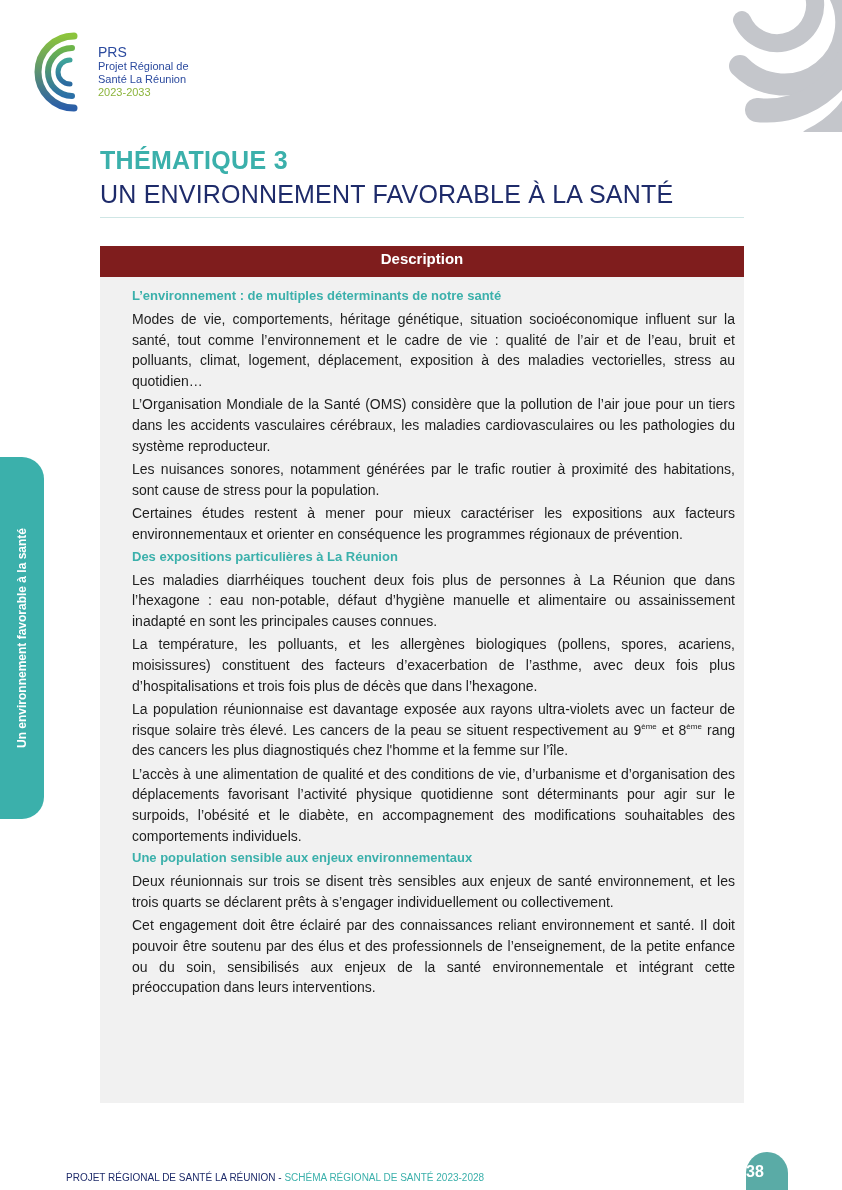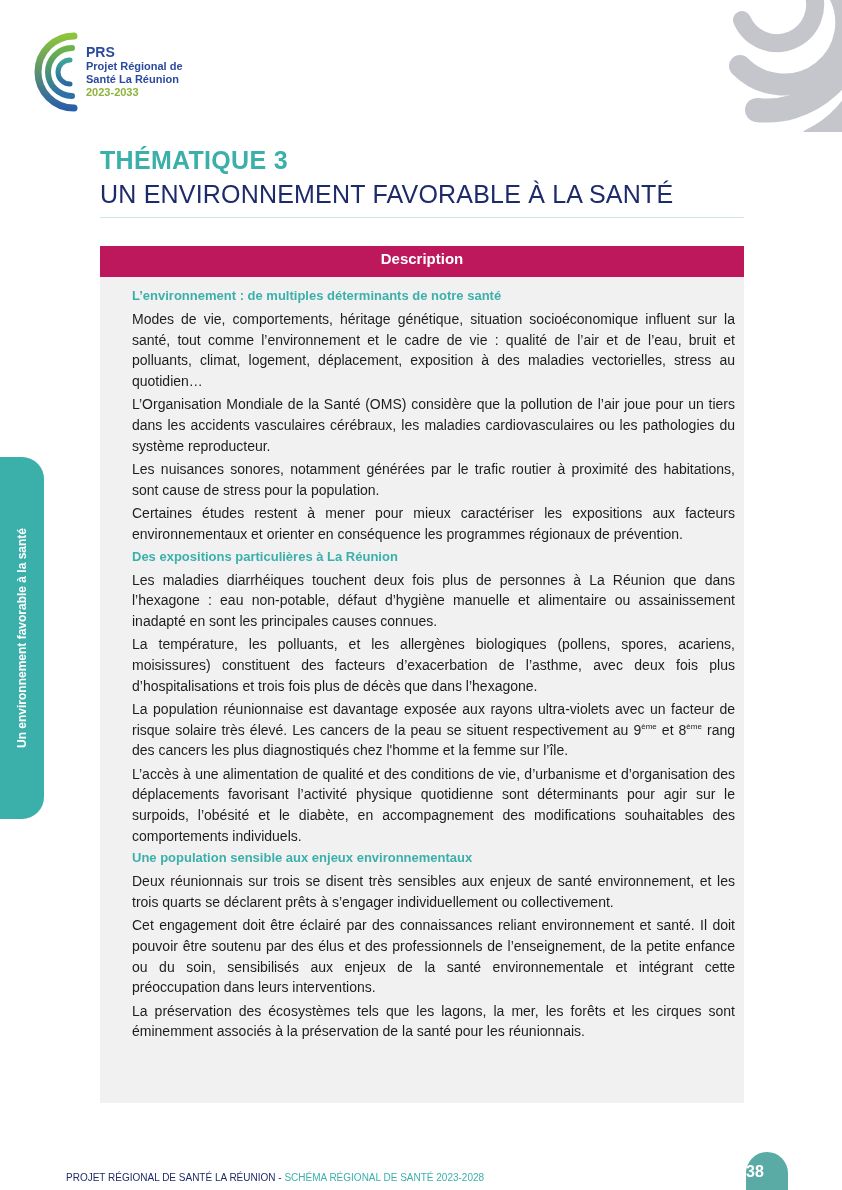--- a/index.html
+++ b/index.html
@@ -3,32 +3,32 @@
 <meta charset="utf-8">
 <style>
   html, body { margin:0; padding:0; }
   body {
     width:842px; height:1190px; position:relative; overflow:hidden;
     background:#ffffff;
     font-family:"Liberation Sans", sans-serif;
   }
   .logo { position:absolute; left:24px; top:30px; width:180px; height:84px; }
   .logo svg { position:absolute; left:0; top:0; }
-  .logo-text { position:absolute; left:62px; top:14px; color:#2b4a9e; font-weight:bold; line-height:13px; }
+  .logo-text { position:absolute; left:74px; top:14px; color:#2b4a9e; font-weight:normal; line-height:13px; }
   .logo-prs { font-size:14px; display:block; line-height:16px; color:#2b4a9e; }
   .logo-line { font-size:11px; display:block; color:#2b4a9e; }
   .logo-years { font-size:11px; display:block; color:#8cb43c; }
   .deco { position:absolute; right:0; top:0; }
   .title-block { position:absolute; left:100px; top:144px; width:644px; }
   .thematique { color:#3bb0ab; font-weight:bold; font-size:25px; letter-spacing:0.3px; line-height:32px; }
   .main-title { color:#1e2b6a; font-size:25px; letter-spacing:0.2px; line-height:36px; }
   .title-rule { position:absolute; left:100px; top:217px; width:644px; height:1px; background:#cfe6e5; }
   .panel { position:absolute; left:100px; top:246px; width:644px; height:857px; background:#f1f1f1; }
   .panel-header {
-    height:31px; background:#be185d; color:#ffffff; font-weight:bold; font-size:15px;
+    height:31px; background:#7f1d1d; color:#ffffff; font-weight:bold; font-size:15px;
     text-align:center; line-height:26px;
   }
   .panel-body { padding:8px 9px 0 32px; }
   .sec-title { color:#3bb0ab; font-weight:bold; font-size:13px; line-height:18px; margin:2px 0 4px 0; }
   .para { color:#1d1d1d; font-size:14px; line-height:20.6px; text-align:justify; margin:0 0 3px 0; }
   .para sup { font-size:8px; line-height:0; }
   .side-tab {
     position:absolute; left:0; top:457px; width:44px; height:362px; background:#3bb0ab;
     border-radius:0 22px 22px 0;
   }
@@ -101,21 +101,20 @@
 
     <div class="sec-title">Des expositions particulières à La Réunion</div>
     <p class="para">Les maladies diarrhéiques touchent deux fois plus de personnes à La Réunion que dans l’hexagone : eau non-potable, défaut d’hygiène manuelle et alimentaire ou assainissement inadapté en sont les principales causes connues.</p>
     <p class="para">La température, les polluants, et les allergènes biologiques (pollens, spores, acariens, moisissures) constituent des facteurs d’exacerbation de l’asthme, avec deux fois plus d’hospitalisations et trois fois plus de décès que dans l’hexagone.</p>
     <p class="para"><span>La population réunionnaise est davantage exposée aux rayons ultra-violets avec un facteur de risque solaire très élevé. Les cancers de la peau se situent respectivement au 9</span><sup>ème</sup><span> et 8</span><sup>ème</sup><span> rang des cancers les plus diagnostiqués chez l'homme et la femme sur l’île.</span></p>
     <p class="para">L’accès à une alimentation de qualité et des conditions de vie, d’urbanisme et d’organisation des déplacements favorisant l’activité physique quotidienne sont déterminants pour agir sur le surpoids, l’obésité et le diabète, en accompagnement des modifications souhaitables des comportements individuels.</p>
 
     <div class="sec-title" style="">Une population sensible aux enjeux environnementaux</div>
     <p class="para">Deux réunionnais sur trois se disent très sensibles aux enjeux de santé environnement, et les trois quarts se déclarent prêts à s’engager individuellement ou collectivement.</p>
     <p class="para">Cet engagement doit être éclairé par des connaissances reliant environnement et santé. Il doit pouvoir être soutenu par des élus et des professionnels de l’enseignement, de la petite enfance ou du soin, sensibilisés aux enjeux de la santé environnementale et intégrant cette préoccupation dans leurs interventions.</p>
-    <p class="para">La préservation des écosystèmes tels que les lagons, la mer, les forêts et les cirques sont éminemment associés à la préservation de la santé pour les réunionnais.</p>
   </div>
 </div>
 
 <div class="side-tab">
   <div class="side-tab-text">Un environnement favorable à la santé</div>
 </div>
 
 <div class="footer">
   <span class="footer-left">PROJET RÉGIONAL DE SANTÉ LA RÉUNION - </span><span class="footer-right">SCHÉMA RÉGIONAL DE SANTÉ 2023-2028</span>
 </div>

